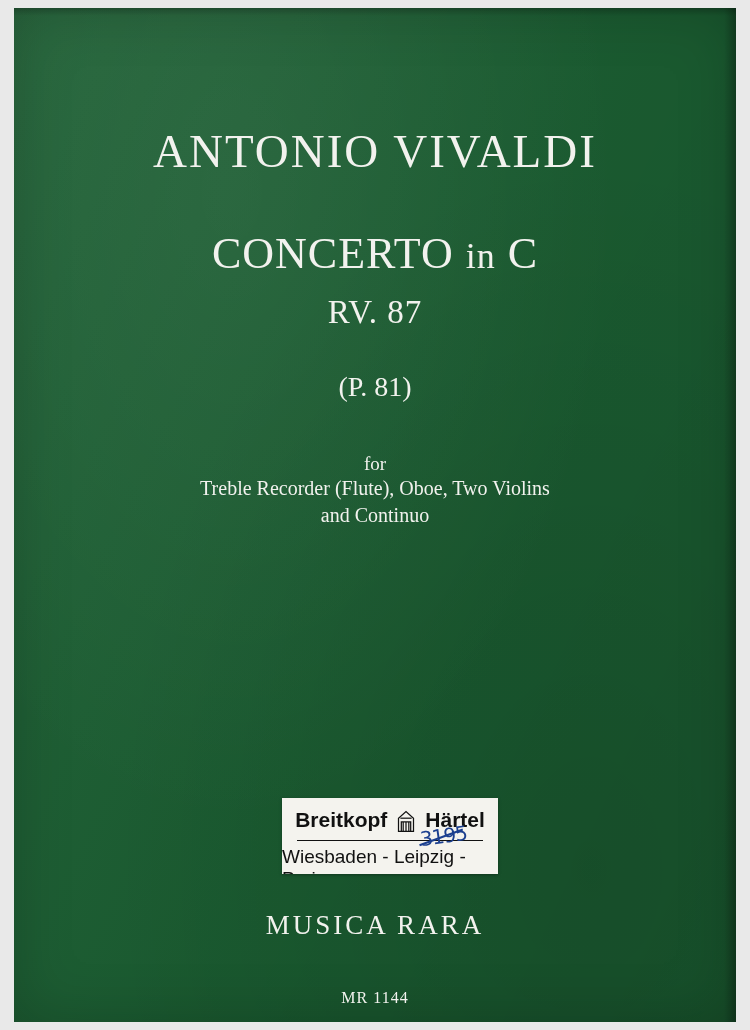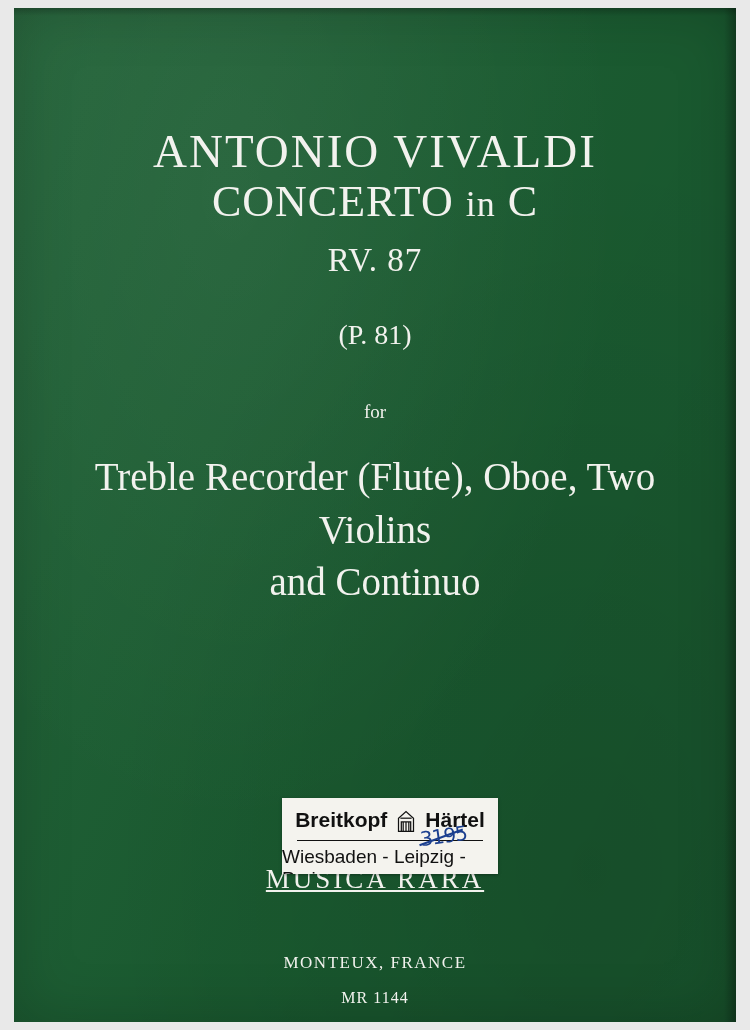--- a/index.html
+++ b/index.html
@@ -75,20 +75,21 @@
 
   #composer {
     margin-top: 118px;
     font-size: 47px;
     letter-spacing: 2px;
     line-height: 1.1;
     font-weight: 400;
   }
 
   #work-title {
+    margin-top: 52px;
     font-size: 44px;
     letter-spacing: 1px;
     line-height: 1.1;
   }
   #work-title .small-in {
     font-size: 36px;
   }
 
   #catalog {
     margin-top: 16px;
@@ -100,22 +101,21 @@
     margin-top: 40px;
     font-size: 28px;
   }
 
   #for-word {
     margin-top: 50px;
     font-size: 19px;
   }
 
   #instrumentation {
-    margin-top: 28px;
-    font-size: 39px;
+    font-size: 20px;
     line-height: 1.35;
     padding: 0 32px;
   }
 
   
   #sticker {
     position: absolute;
     left: 268px;
     top: 790px;
     width: 216px;
@@ -174,28 +174,27 @@
     width: 46px;
     height: 2px;
     background: #1b3f8f;
     transform: rotate(-12deg);
   }
 
   #series {
     position: absolute;
     left: 0;
     right: 0;
-    top: 856px;
+    top: 902px;
     text-align: center;
     font-size: 27px;
     letter-spacing: 3px;
     color: #f2f2ee;
     font-family: "Liberation Serif", serif;
     z-index: 3;
-    text-decoration: underline;
   }
   #city {
     position: absolute;
     left: 0;
     right: 0;
     top: 945px;
     text-align: center;
     font-size: 17px;
     letter-spacing: 1.5px;
     color: #f2f2ee;
@@ -262,17 +261,16 @@
       </div>
       <div class="rule"></div>
       <div class="row2">Wiesbaden - Leipzig - Paris</div>
       <div id="price-scribble">
         <span>3195</span>
         <span class="strike"></span>
       </div>
     </div>
 
     <div id="series">MUSICA RARA</div>
-    <div id="city">MONTEUX, FRANCE</div>
     <div id="plate">MR 1144</div>
 
   </div>
 </div>
 
 </body></html>

